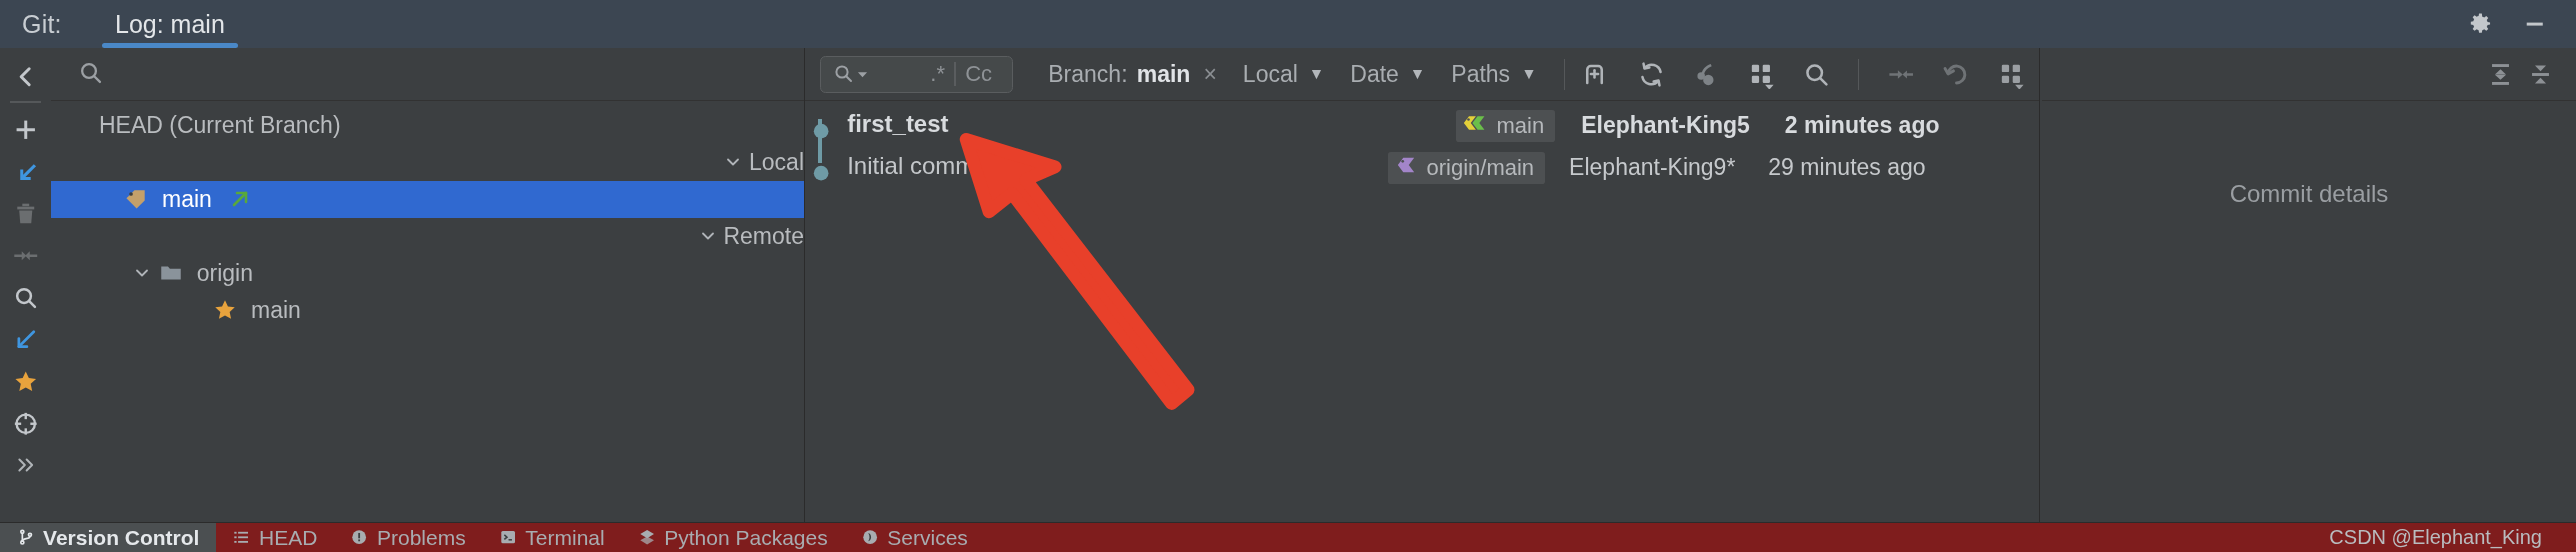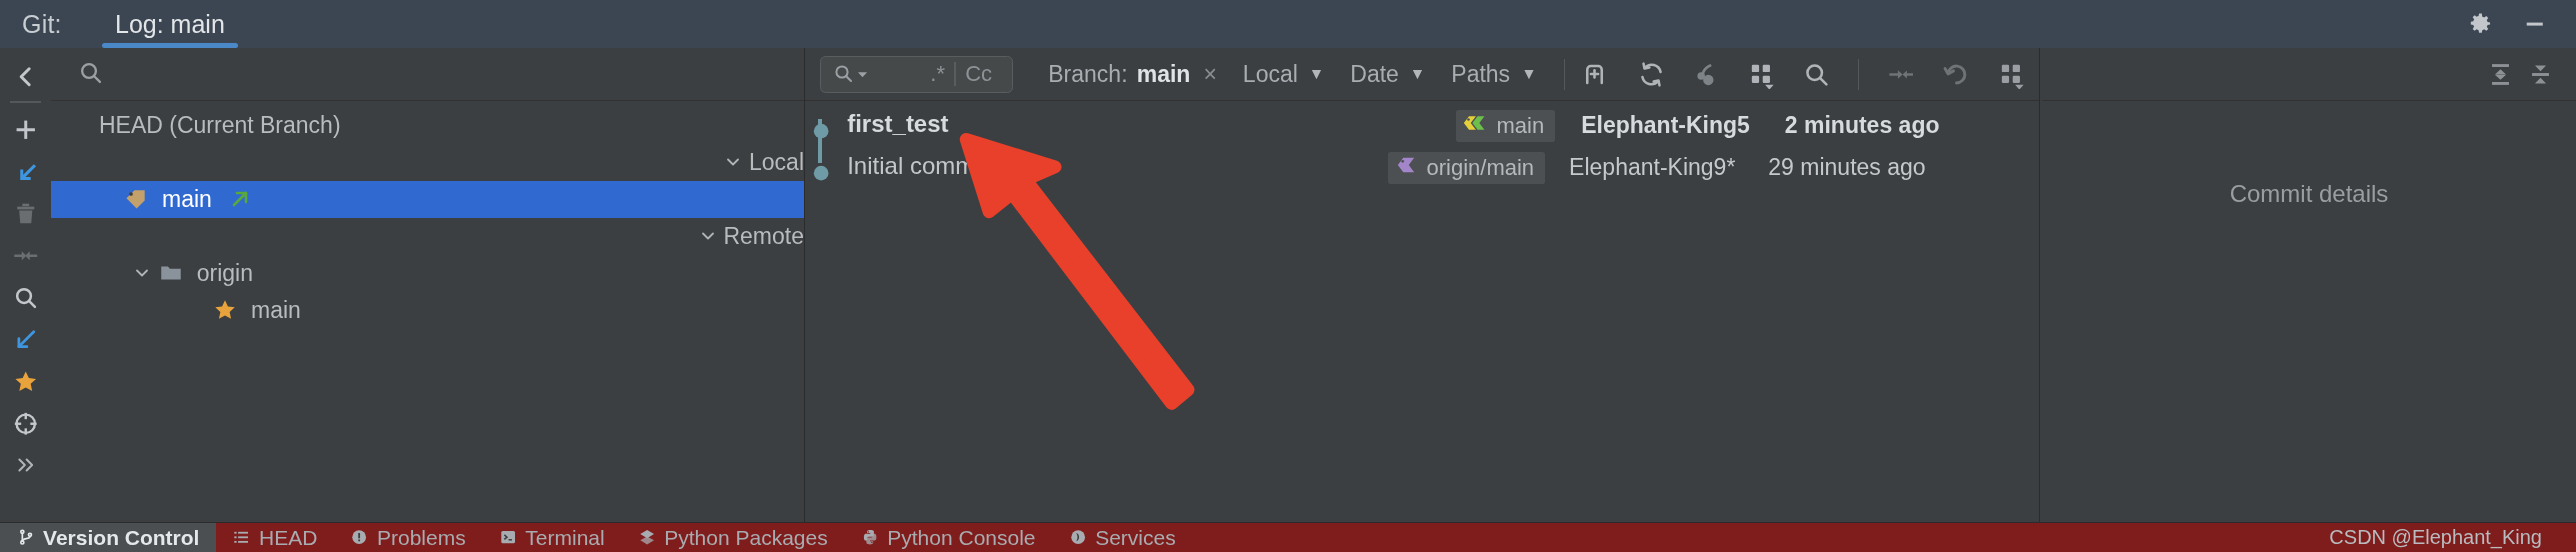--- a/index.html
+++ b/index.html
@@ -553,29 +553,20 @@
       <span>
         <svg width="18.3" height="18.3" viewBox="0 0 24 24" fill="#a8acb0">
             <polygon points="12,2.5 21,8 12,13.5 3,8"></polygon>
             <polygon points="12,11 21,16 12,21.5 3,16" opacity=".75"></polygon>
           </svg>
       </span>
       <span>Python Packages</span>
     </div>
     <div class="bb-item">
       <span>
-        <svg width="18.3" height="18.3" viewBox="0 0 24 24" fill="#a8acb0">
-            <path d="M12 2.5c-4 0-4 2-4 2v2.2h4.2v1H6.4s-2.6-.3-2.6 4.3 2.3 4.4 2.3 4.4h2V14s-.1-2.4 2.2-2.4h4.4s2.2.1 2.2-2.2V4.6s.3-2.1-4.9-2.1zM9.7 4.2a.9.9 0 110 1.8.9.9 0 010-1.8z"></path>
-            <path d="M12 21.5c4 0 4-2 4-2v-2.2h-4.2v-1h5.8s2.6.3 2.6-4.3-2.3-4.4-2.3-4.4h-2V10s.1 2.4-2.2 2.4H9.3s-2.2-.1-2.2 2.2v4.8s-.3 2.1 4.9 2.1zm2.3-1.7a.9.9 0 110-1.8.9.9 0 010 1.8z" opacity=".78"></path>
-          </svg>
-      </span>
-      <span>Python Console</span>
-    </div>
-    <div class="bb-item">
-      <span>
         <svg width="18.3" height="18.3" viewBox="0 0 24 24">
             <circle cx="12" cy="12" r="9" fill="#a8acb0"></circle>
             <path d="M9.5 6.5c5 1.2 5 9.8 0 11 2.2-3.5 2.2-7.5 0-11z" fill="#3c3f41"></path>
           </svg>
       </span>
       <span>Services</span>
     </div>
     <div class="watermark">CSDN @Elephant_King</div>
   </div>
 

